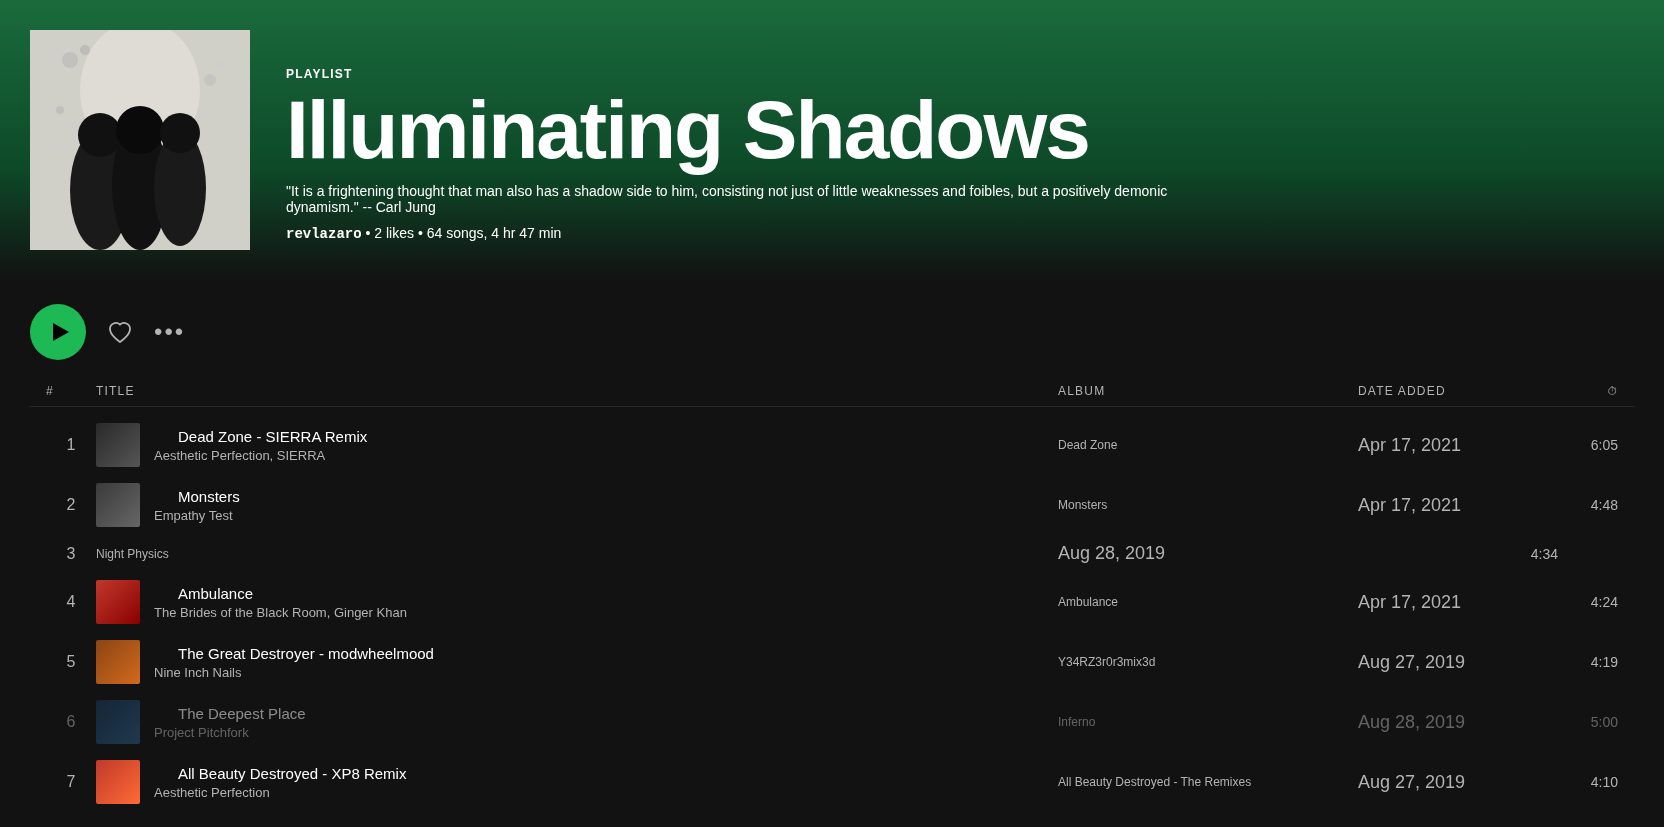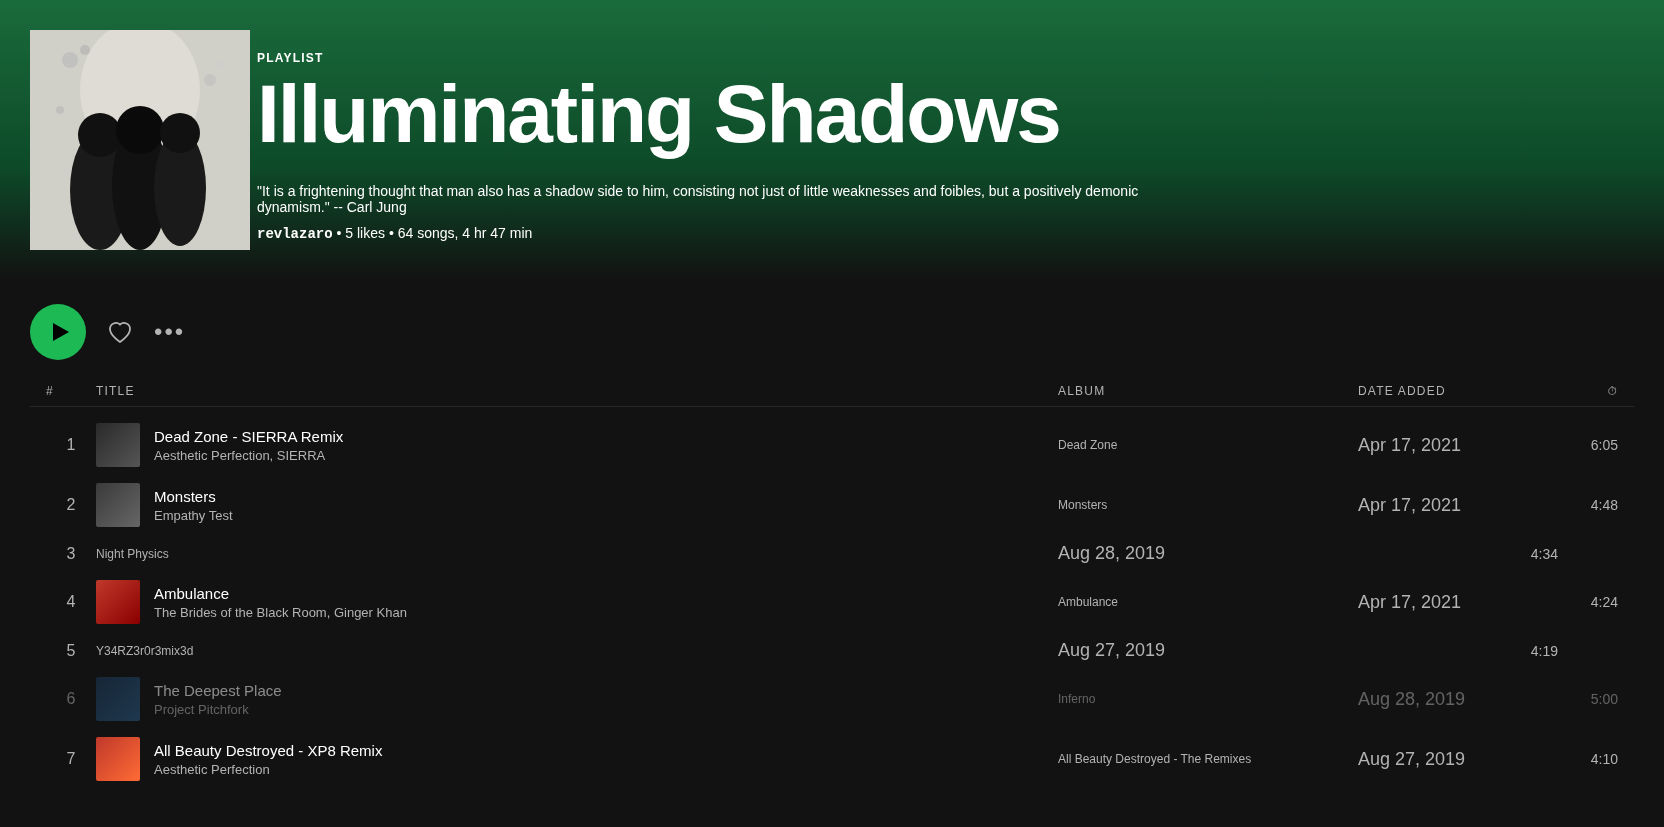--- a/index.html
+++ b/index.html
@@ -10,21 +10,21 @@
       width: 1664px;
       min-height: 827px;
       overflow-x: hidden;
     }
 
     .header {
       background: linear-gradient(to bottom, #1a6b3c 0%, #0d4a28 60%, #121212 100%);
       padding: 30px 30px 30px 30px;
       display: flex;
       align-items: flex-end;
-      gap: 7px;
+      gap: 36px;
       min-height: 260px;
     }
 
     .album-art {
       width: 220px;
       height: 220px;
       flex-shrink: 0;
       background: #1a1a1a;
       position: relative;
       overflow: hidden;
@@ -42,21 +42,21 @@
       text-transform: uppercase;
       color: #fff;
       margin-bottom: 8px;
     }
 
     .playlist-title {
       font-size: 82px;
       font-weight: 900;
       color: #fff;
       line-height: 1;
-      margin-bottom: 28px;
+      margin-bottom: 12px;
       letter-spacing: -2px;
     }
 
     .playlist-description {
       font-size: 14px;
       color: #fff;
       margin-bottom: 10px;
       font-style: normal;
       max-width: 900px;
     }
@@ -170,20 +170,21 @@
       justify-content: center;
       font-size: 8px;
       color: #666;
     }
 
     .track-name {
       font-size: 15px;
       font-weight: 400;
       color: #fff;
       margin-bottom: 3px;
+      margin-left: 24px;
     }
 
     .track-artist {
       font-size: 13px;
       color: #b3b3b3;
     }
 
     .track-album {
       font-size: 12px;
       color: #b3b3b3;
@@ -240,21 +241,21 @@
       <circle cx="30" cy="80" r="4" fill="#aaa" opacity="0.4"></circle>
     </svg>
   </div>
   <div class="header-info">
     <div class="playlist-label">PLAYLIST</div>
     <div class="playlist-title">Illuminating Shadows</div>
     <div class="playlist-description">"It is a frightening thought that man also has a shadow side to him, consisting not just of little weaknesses and foibles, but a positively demonic dynamism." -- Carl Jung</div>
     <div class="playlist-meta">
       <span class="owner">revlazaro</span>
       <span> • </span>
-      <span>5 likes</span>
+      <span>2 likes</span>
       <span> • </span>
       <span>64 songs, 4 hr 47 min</span>
     </div>
   </div>
 </div>
 
 <div class="controls-bar">
   <button class="play-button">
     <svg width="22" height="22" viewBox="0 0 22 22" fill="none" xmlns="http://www.w3.org/2000/svg">
       <polygon points="4,2 20,11 4,20" fill="#000"></polygon>
@@ -321,20 +322,27 @@
         <div class="track-name">Ambulance</div>
         <div class="track-artist">The Brides of the Black Room, Ginger Khan</div>
       </div>
     </div>
     <div class="track-album">Ambulance</div>
     <div class="track-date">Apr 17, 2021</div>
     <div class="track-duration">4:24</div>
   </div>
       <div class="track-row">
     <div class="track-num">5</div>
+    <div class="track-info">
+      <div class="track-thumb thumb-great"></div>
+      <div>
+        <div class="track-name">The Great Destroyer - modwheelmood</div>
+        <div class="track-artist">Nine Inch Nails</div>
+      </div>
+    </div>
     <div class="track-album">Y34RZ3r0r3mix3d</div>
     <div class="track-date">Aug 27, 2019</div>
     <div class="track-duration">4:19</div>
   </div>
       <div class="track-row dimmed">
     <div class="track-num">6</div>
     <div class="track-info">
       <div class="track-thumb thumb-deepest"></div>
       <div>
         <div class="track-name">The Deepest Place</div>

